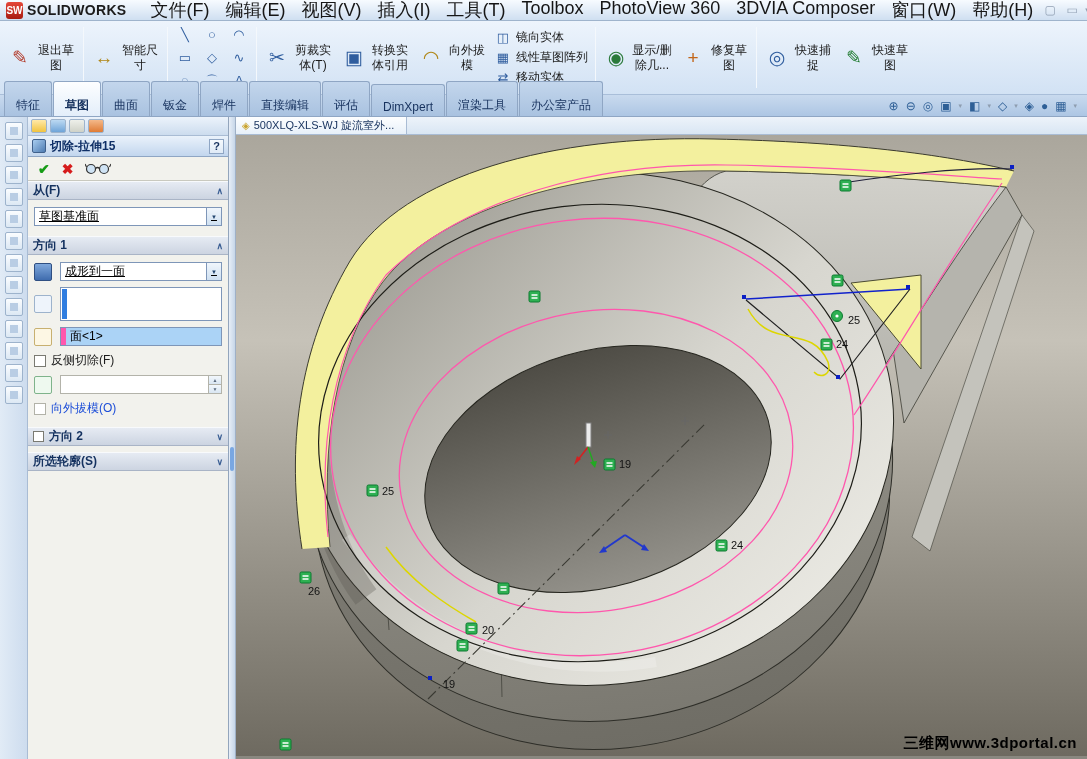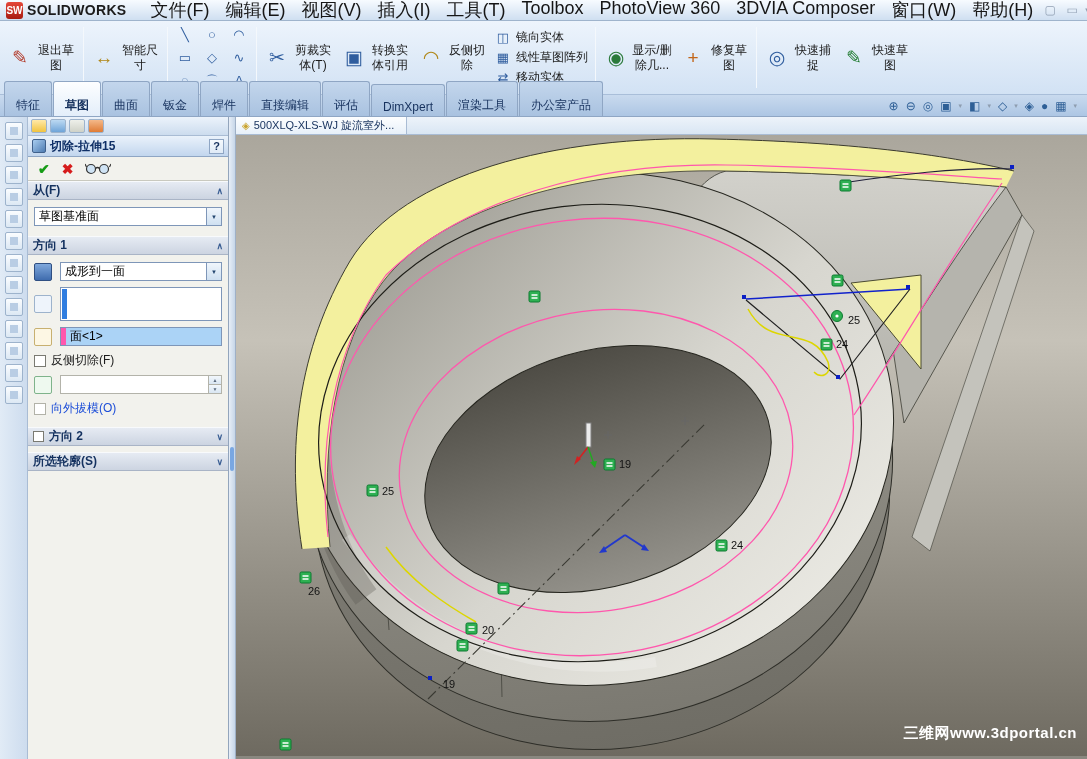--- a/index.html
+++ b/index.html
@@ -74,21 +74,21 @@
   .okx { font-size: 14px; font-weight: bold; line-height: 1; }
   .ok { color: #169c16; }
   .cancel { color: #d61c1c; }
 
   .sech { height: 19px; display: flex; align-items: center; gap: 5px; padding: 0 5px;
     background: linear-gradient(#e6ebf3, #ccd4e1); border-top: 1px solid #f8fafc; border-bottom: 1px solid #a9b4c6; }
   .slabel { flex: 1; font-size: 12px; font-weight: bold; color: #14315f; }
   .chev { font-size: 9px; font-weight: bold; color: #3a5e93; }
   .secc { padding: 7px 6px 10px; display: flex; flex-direction: column; gap: 6px; }
 
-  .drop { height: 19px; display: flex; align-items: center; border: 1px solid #7e96b8; background: #fff; flex: 1; }
+  .drop { height: 19px; display: flex; align-items: center; border: 1px solid #7e96b8; background: #fff; flex: 1; text-decoration: underline; }
   .dtext { flex: 1; font-size: 12px; color: #000; padding-left: 4px; white-space: nowrap; overflow: hidden; }
   .dbtn { width: 15px; align-self: stretch; border-left: 1px solid #7e96b8; display: flex; align-items: center;
     justify-content: center; font-size: 6px; color: #24466f; background: linear-gradient(#f0f6fc, #cfe0f1); }
 
   .prow { display: flex; align-items: center; gap: 8px; }
   .picon { width: 18px; height: 18px; flex: none; display: flex; align-items: center; justify-content: center;
     font-size: 12px; font-weight: bold; border-radius: 2px; }
   .i-end { color: #fff; background: linear-gradient(#7fa8dc, #3f6cae); border: 1px solid #2f4f82; }
   .i-dir { color: #1d4fc0; background: #eef4fb; border: 1px solid #9db3cc; }
   .i-face { color: #f0a500; background: #fdf7e4; border: 1px solid #c8b070; }
@@ -123,22 +123,22 @@
 
   
   .viewport { flex: 1; position: relative; overflow: hidden; }
   .scene { position: absolute; inset: 0; }
   .doctabbar { position: absolute; top: 0; left: 0; right: 0; height: 18px; display: flex;
     background: linear-gradient(#edf3fa, #d9e6f3); border-bottom: 1px solid #a9bcd4; }
   .doctab { display: flex; align-items: center; gap: 4px; padding: 0 12px 0 6px;
     background: linear-gradient(#fdfeff, #e7f0f9); border-right: 1px solid #a9bcd4;
     font-size: 11px; color: #15305c; white-space: nowrap; }
   .dicon { font-size: 10px; color: #caa42e; }
-  .watermark { position: absolute; right: 10px; bottom: 16px; font-size: 15px; font-weight: bold;
-    color: #ffffff; letter-spacing: .5px; }
+  .watermark { position: absolute; right: 10px; bottom: 6px; font-size: 15px; font-weight: bold;
+    color: #000000; letter-spacing: .5px; }
   .dim { font-family: "Liberation Sans", sans-serif; font-size: 11px; fill: #141414; }
 </style>
 </head>
 <body>
 
 <div class="app">
 
   <div class="menubar">
     <div class="logo">
       <span class="logo-badge">SW</span>
@@ -199,21 +199,21 @@
     <div class="tbtn">
       <span class="ticon">✂</span>
       <span class="tlabel">剪裁实体(T)</span>
     </div>
     <div class="tbtn">
       <span class="ticon">▣</span>
       <span class="tlabel">转换实体引用</span>
     </div>
     <div class="tbtn">
       <span class="ticon" style="color:#b08718">◠</span>
-      <span class="tlabel">反侧切除</span>
+      <span class="tlabel">向外拔模</span>
     </div>
     <div class="trio">
       <div class="trow">
         <span class="ticon-s">◫</span>
         <span>镜向实体</span>
       </div>
       <div class="trow">
         <span class="ticon-s">▦</span>
         <span>线性草图阵列</span>
       </div>

